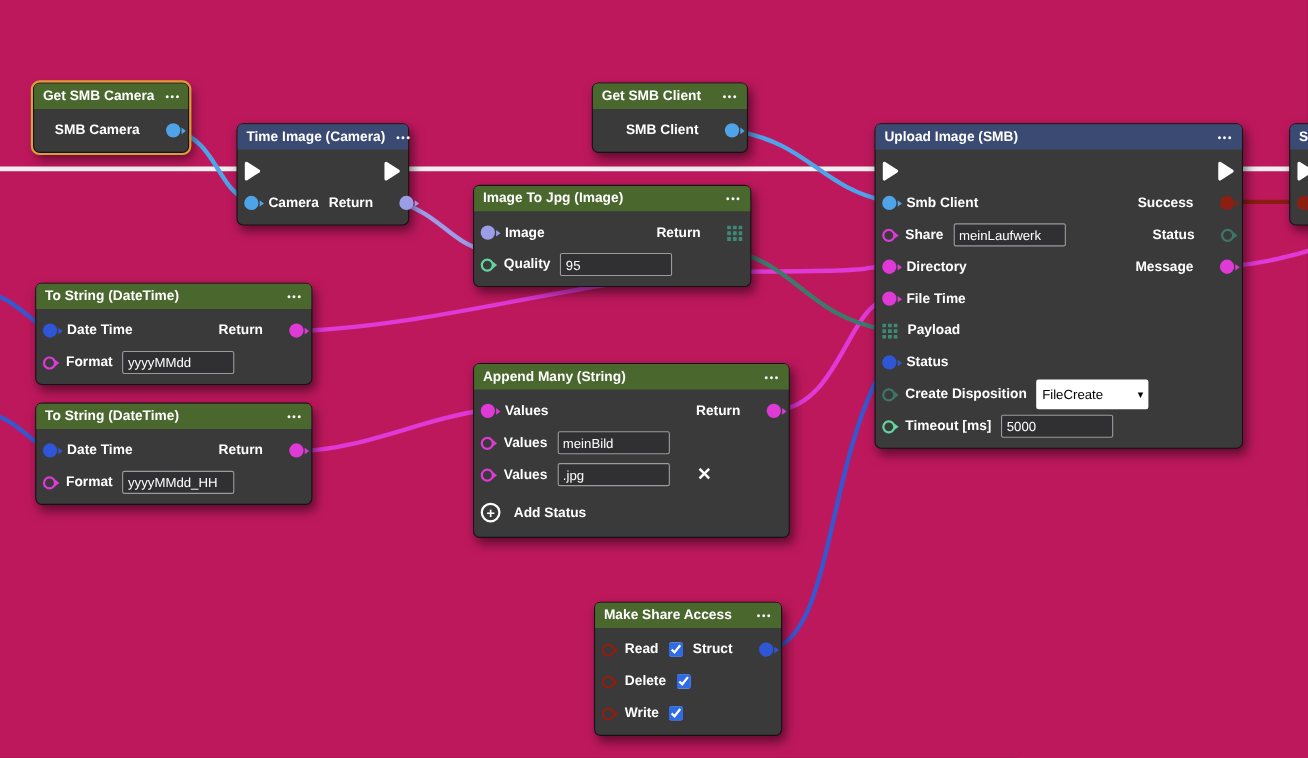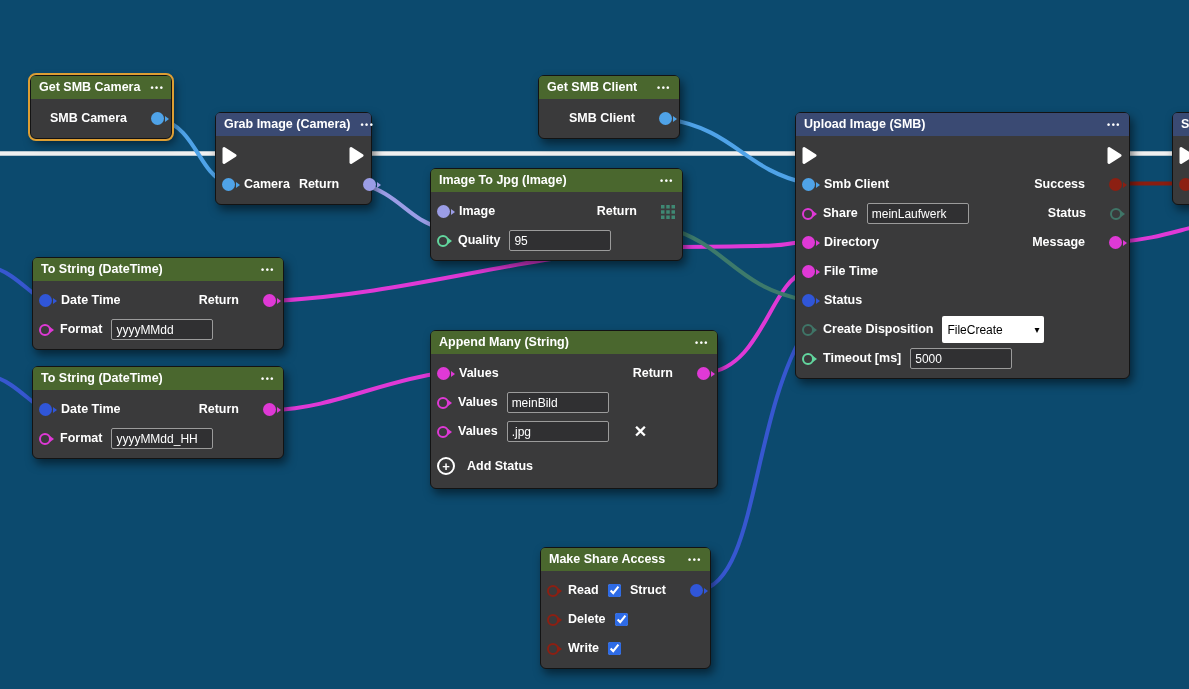--- a/index.html
+++ b/index.html
@@ -1,16 +1,16 @@
 <!DOCTYPE html>
 <html><head>
 <meta charset="utf-8">
 <style>
   html,body{margin:0;padding:0;background:#2d2d2e;}
-  .canvas{position:relative;width:1189px;height:689px;background:#0c4a6e;overflow:hidden;
+  .canvas{position:relative;width:1189px;height:689px;background:#be185d;overflow:hidden;
           font-family:"Liberation Sans",sans-serif;}
   #wire-layer{position:absolute;left:0;top:0;z-index:1;}
 
   .node{position:absolute;background:#3a3a3b;border:1.5px solid #131313;border-radius:6px;
         box-shadow:3px 5px 10px rgba(0,0,0,.5);padding-bottom:5px;z-index:2;box-sizing:border-box;}
   .node.selected{outline:2px solid #dd9e33;}
   .hdr{height:23px;display:flex;align-items:center;justify-content:space-between;gap:10px;
        padding:0 8px;border-radius:4px 4px 0 0;color:#fff;font-size:12.5px;font-weight:700;
        margin-bottom:5px;white-space:nowrap;cursor:move;}
   .hdr.green{background:#4a672e;}
@@ -75,21 +75,21 @@
     <div class="row">
       <span class="rgt">
         <span class="lbl">SMB Camera</span>
         <span class="pin" style="--c:#4fa3e8"></span>
       </span>
     </div>
   </div>
 
   <div class="node" style="left:215px;top:112px;width:157px;">
     <div class="hdr navy">
-      <span class="lbl">Grab Image (Camera)</span>
+      <span class="lbl">Time Image (Camera)</span>
       <span class="menu">•••</span>
     </div>
     <div class="row exec">
       <svg class="execpin" width="15" height="19" viewBox="0 0 15 19">
           <path d="M2 2.5 L13 9.5 L2 16.5 Z" fill="#fff" stroke="#fff" stroke-width="3" stroke-linejoin="round"></path>
         </svg>
       <svg class="execpin" width="15" height="19" viewBox="0 0 15 19">
           <path d="M2 2.5 L13 9.5 L2 16.5 Z" fill="#fff" stroke="#fff" stroke-width="3" stroke-linejoin="round"></path>
         </svg>
     </div>
@@ -244,20 +244,26 @@
       <span class="pin" style="--c:#df39d6"></span>
       <span class="lbl">Directory</span>
       <span class="rgt">
         <span class="lbl">Message</span>
         <span class="pin" style="--c:#df39d6"></span>
       </span>
     </div>
     <div class="row">
       <span class="pin" style="--c:#df39d6"></span>
       <span class="lbl">File Time</span>
+    </div>
+    <div class="row">
+      <svg width="14" height="14" viewBox="0 0 14 14">
+          <path fill="#3f8873" d="M0 0h3.5v3.5H0Z M5.25 0h3.5v3.5H5.25Z M10.5 0h3.5v3.5H10.5Z M0 5.25h3.5v3.5H0Z M5.25 5.25h3.5v3.5H5.25Z M10.5 5.25h3.5v3.5H10.5Z M0 10.5h3.5v3.5H0Z M5.25 10.5h3.5v3.5H5.25Z M10.5 10.5h3.5v3.5H10.5Z"></path>
+        </svg>
+      <span class="lbl">Payload</span>
     </div>
     <div class="row">
       <span class="pin" style="--c:#3056d8"></span>
       <span class="lbl">Status</span>
     </div>
     <div class="row">
       <span class="pin hollow" style="--c:#3f7567"></span>
       <span class="lbl">Create Disposition</span>
       <span class="selectbox">
         <span>FileCreate</span>

